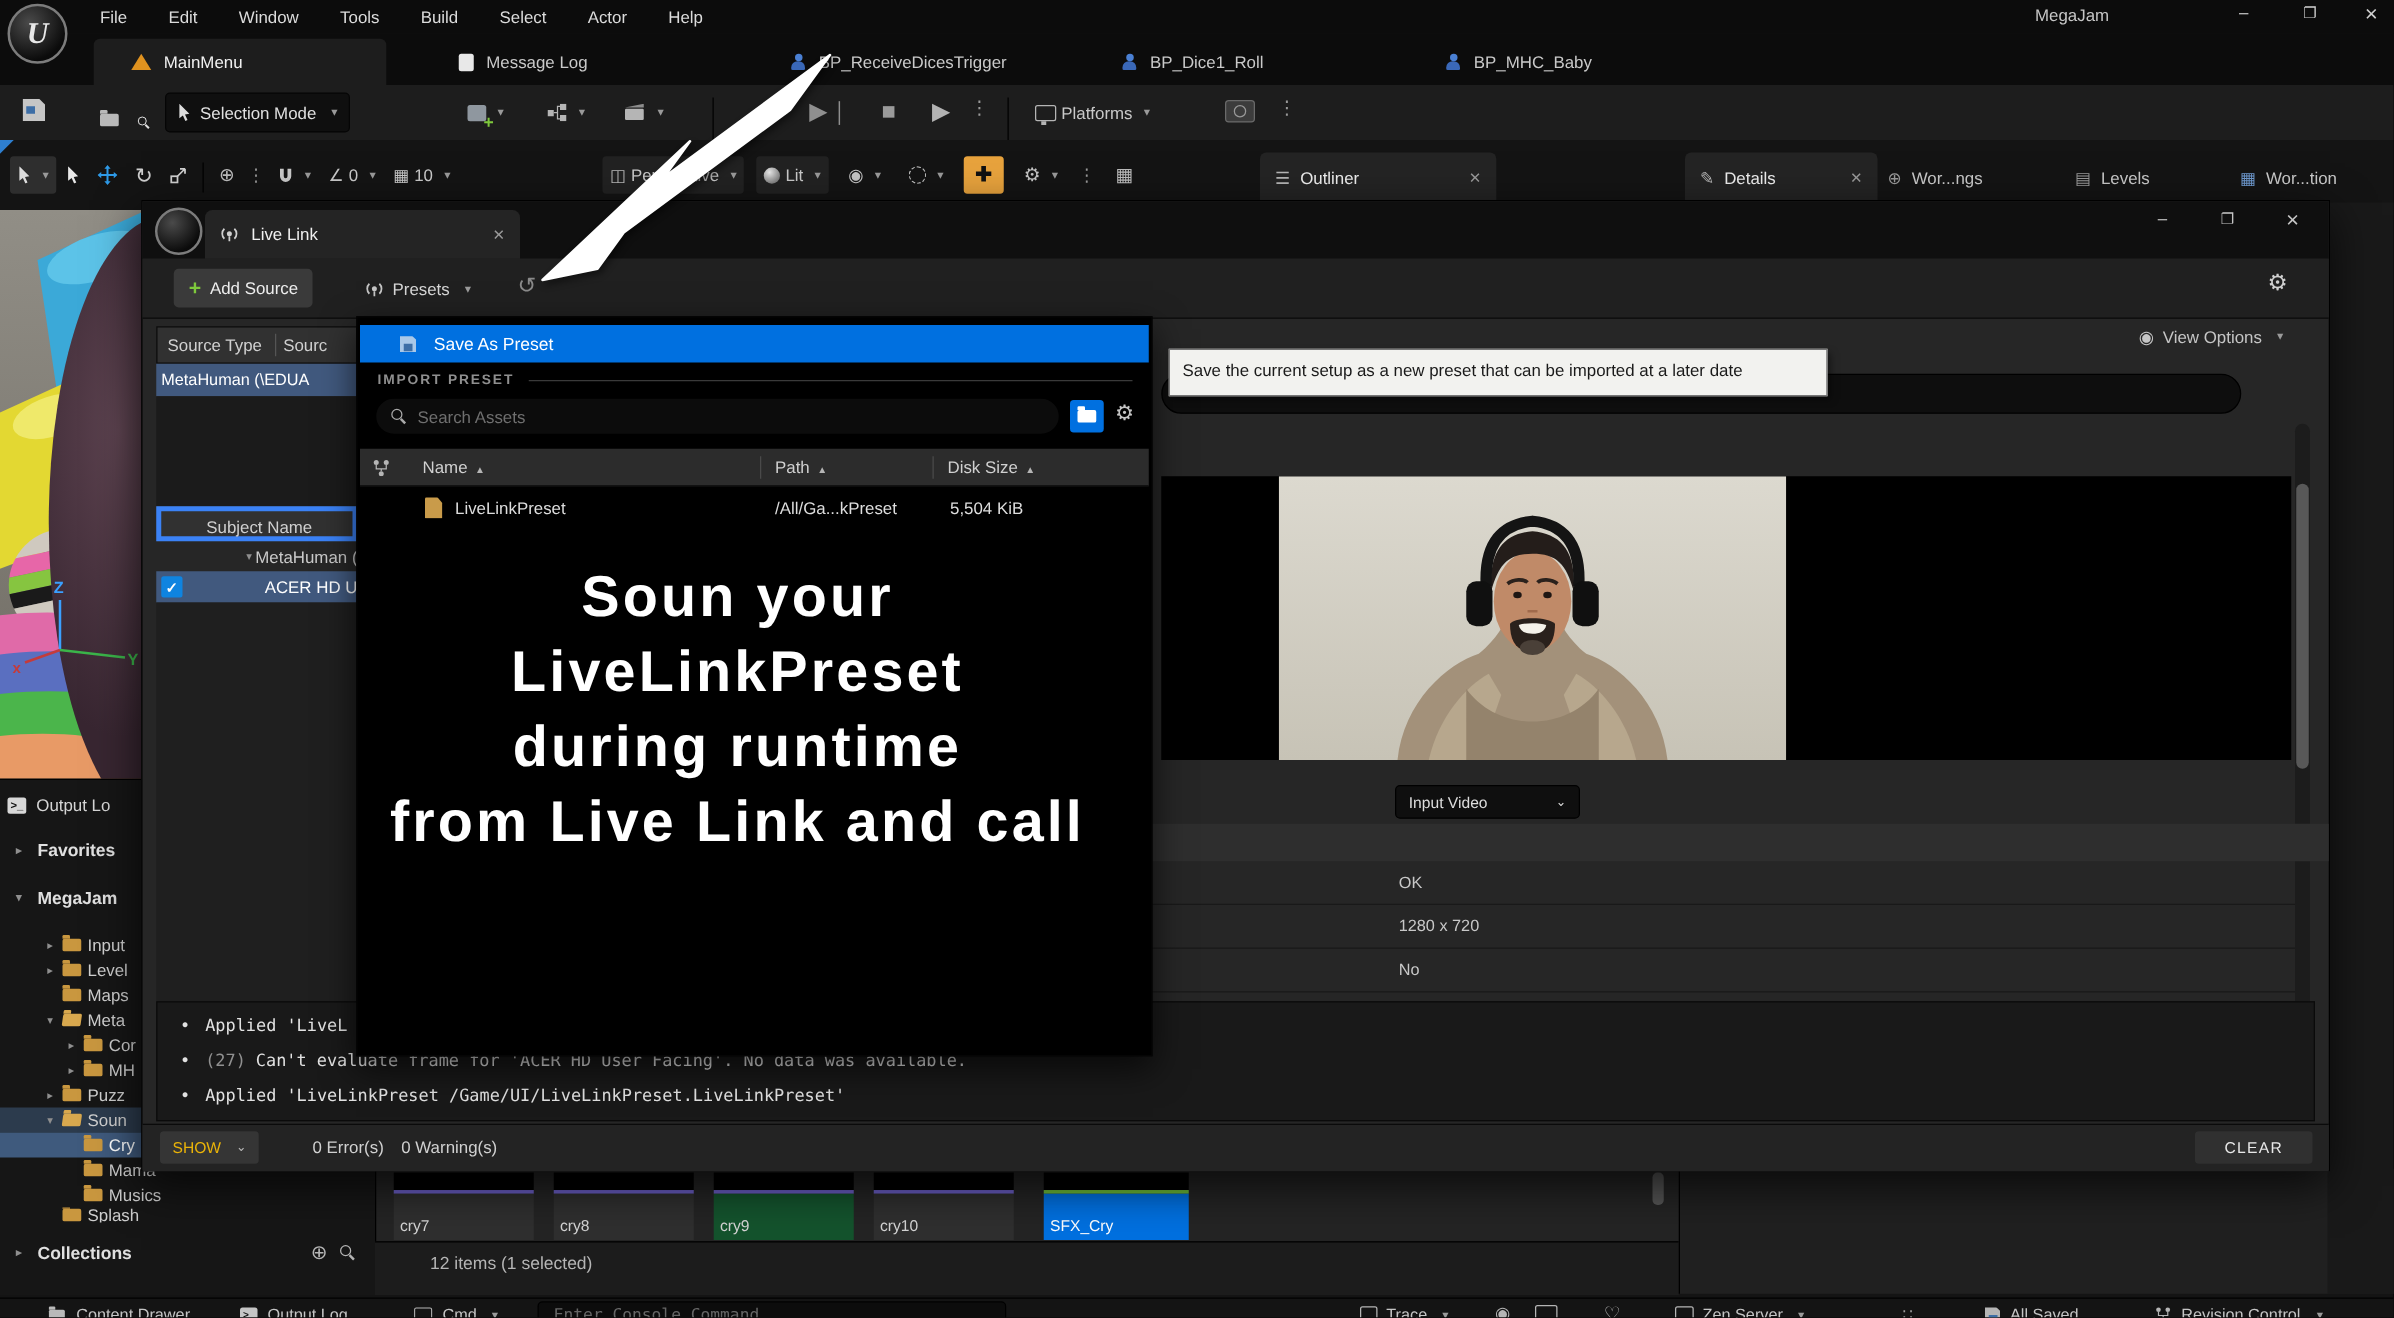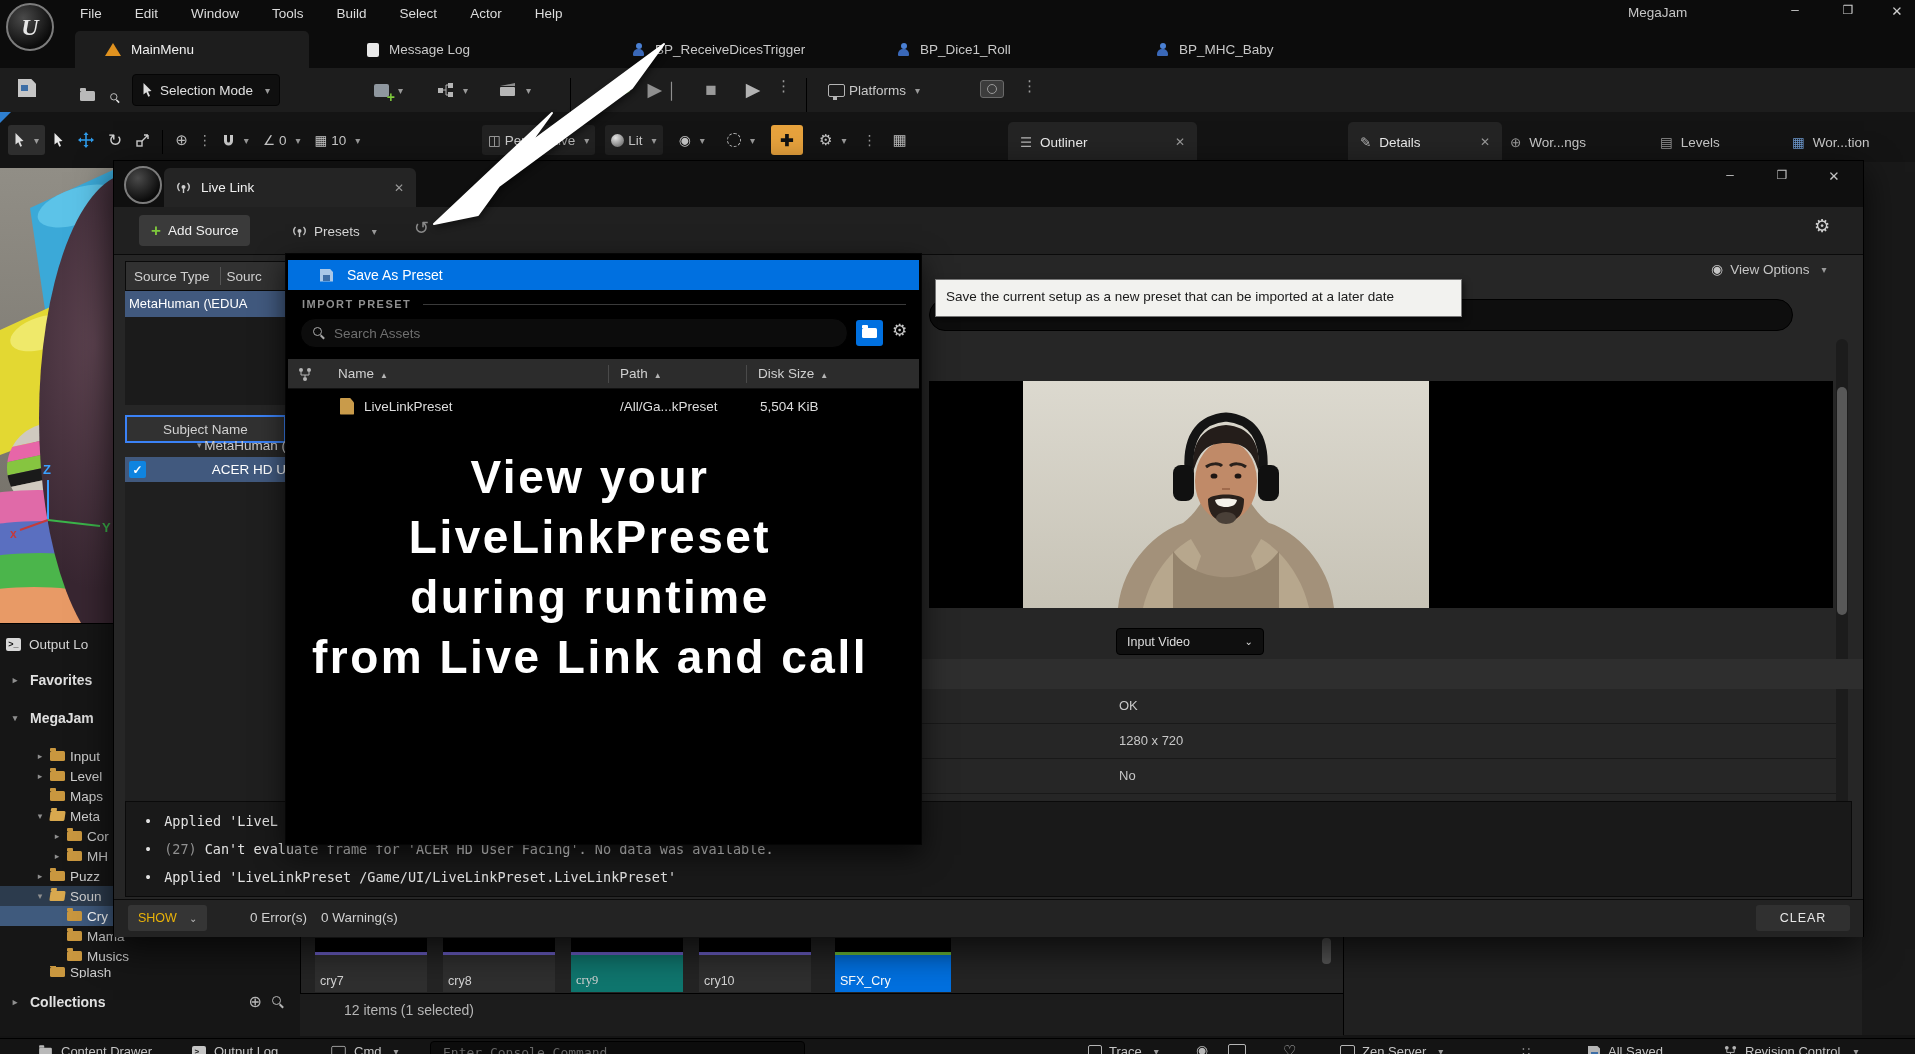--- a/index.html
+++ b/index.html
@@ -394,21 +394,21 @@
 
     <div class="abs row" style="left:11px;top:100px;width:161px;height:30px;background:#313131;border:1px solid #0a0a0a;box-sizing:border-box;overflow:hidden;">
       <span class="hdrcell" style="padding-left:8px;">Source Type</span>
       <span style="width:1px;height:18px;background:#555;margin-left:10px;"></span>
       <span class="hdrcell" style="padding-left:6px;">Sourc</span>
     </div>
     <div class="abs" style="left:11px;top:130px;width:161px;height:26px;background:#41597e;color:#fff;font-size:13px;line-height:26px;padding-left:4px;white-space:nowrap;overflow:hidden;box-sizing:border-box;">
       <span>MetaHuman (\EDUA</span>
     </div>
     <div class="abs" style="left:11px;top:156px;width:161px;height:88px;background:#1b1b1b;"></div>
-    <div class="abs" style="left:11px;top:244px;width:161px;height:28px;background:#313131;border:2px solid #3b82f6;box-sizing:border-box;margin-top:10px;">
+    <div class="abs" style="left:11px;top:244px;width:161px;height:28px;background:#313131;border:4px solid #3b82f6;box-sizing:border-box;">
       <span class="hdrcell" style="margin-left:36px;line-height:26px;">Subject Name</span>
     </div>
     <div class="abs row" style="left:11px;top:272px;width:161px;height:24px;color:#c9c9c9;justify-content:flex-end;overflow:hidden;white-space:nowrap;">
       <span class="arr">▾</span>
         <span>MetaHuman (</span>
     </div>
     <div class="abs row" style="left:11px;top:296px;width:161px;height:25px;background:#41597e;overflow:hidden;">
       <span class="cb" style="margin-left:4px;">✓</span>
       <span style="margin-left:auto;color:#fff;white-space:nowrap;">ACER HD U</span>
     </div>
@@ -524,21 +524,21 @@
   <div class="abs" style="left:935px;top:279px;width:527px;height:38px;background:#f2f2ef;border:1px solid #767676;box-shadow:2px 3px 6px rgba(0,0,0,.5);z-index:40;box-sizing:border-box;">
     <span style="position:absolute;left:10px;top:9px;color:#1a1a1a;font-size:13.5px;white-space:nowrap;">Save the current setup as a new preset that can be imported at a later date</span>
   </div>
 
   
   <svg class="abs" style="left:0;top:0;z-index:55;pointer-events:none;" width="1915" height="1054" viewBox="0 0 1915 1054">
     <polygon points="664,44 531,142 552,113 434,224 478,215 499,186 632,88" fill="#ffffff" stroke="#ffffff" stroke-width="2" stroke-linejoin="round" style="filter:drop-shadow(2px 3px 3px rgba(0,0,0,.45));"></polygon>
     <polygon points="664,44 632,88 499,186 478,215 434,224 552,113 531,142" fill="#ffffff"></polygon>
   </svg>
   <div class="abs" style="left:180px;top:447px;width:820px;text-align:center;z-index:60;">
-    <div class="bigline">View your</div>
+    <div class="bigline">Soun your</div>
     <div class="bigline">LiveLinkPreset</div>
 
     <div class="bigline">during runtime</div>
     <div class="bigline">from Live Link and call</div>
   </div>
 
   
   <div class="abs" style="left:0;top:1038px;width:1915px;height:30px;background:#141414;border-top:1px solid #000;"></div>
   <div class="abs row" style="left:38px;top:1044px;gap:8px;color:#c5c5c5;font-size:13px;">
     <span class="fold gray" style="transform:scale(.85);"></span>
@@ -607,21 +607,21 @@
       </div>
     </div><div class="abs tile" style="left: 443px; top: 938px; width: 112px; height: 54px;">
       <div style="height: 14px; background: rgb(0, 0, 0);"></div>
       <div style="height: 3px; background: rgb(108, 95, 199);"></div>
       <div style="position: relative; height: 37px; background: rgb(47, 47, 47);">
         <span class="nm">cry8</span>
       </div>
     </div><div class="abs tile" style="left: 571px; top: 938px; width: 112px; height: 54px;">
       <div style="height: 14px; background: rgb(0, 0, 0);"></div>
       <div style="height: 3px; background: rgb(108, 95, 199);"></div>
-      <div style="position: relative; height: 37px; background: #0f766e; font-family: Liberation Serif, serif;">
+      <div style="position: relative; height: 37px; background: #14532d;">
         <span class="nm">cry9</span>
       </div>
     </div><div class="abs tile" style="left: 699px; top: 938px; width: 112px; height: 54px;">
       <div style="height: 14px; background: rgb(0, 0, 0);"></div>
       <div style="height: 3px; background: rgb(108, 95, 199);"></div>
       <div style="position: relative; height: 37px; background: rgb(47, 47, 47);">
         <span class="nm">cry10</span>
       </div>
     </div><div class="abs tile" style="left: 835px; top: 938px; width: 116px; height: 54px;">
       <div style="height: 14px; background: rgb(0, 0, 0);"></div>

